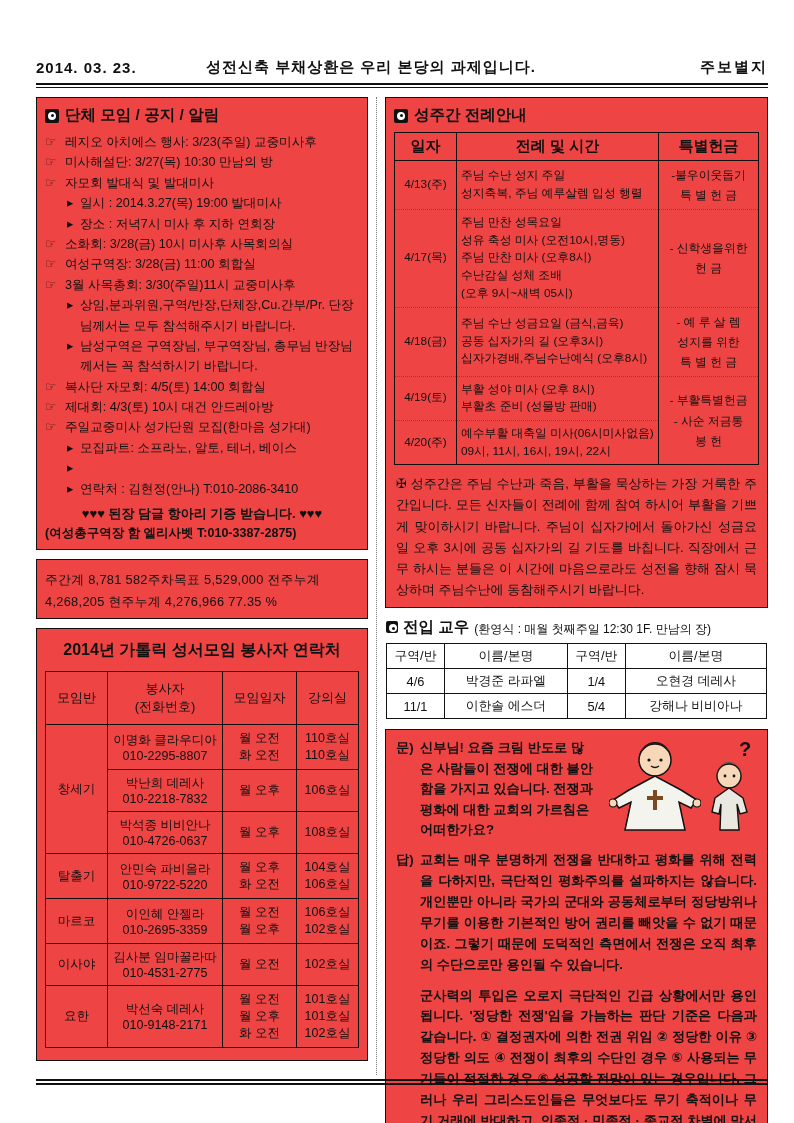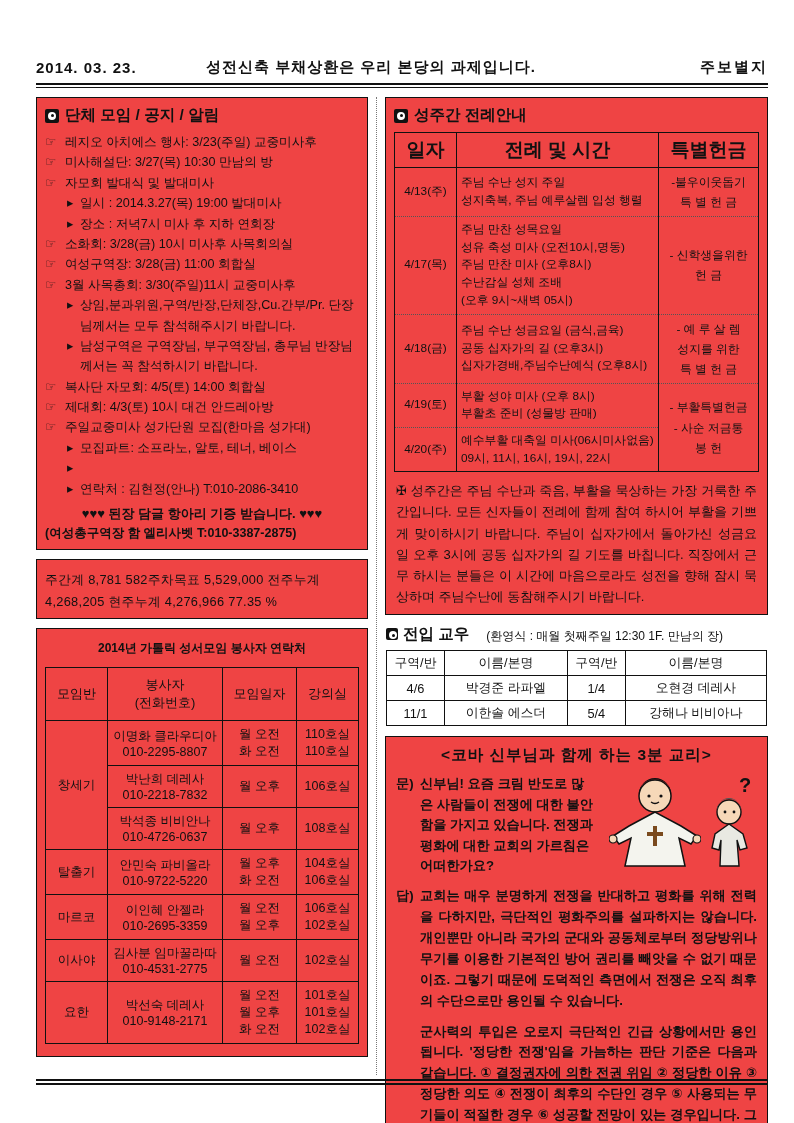--- a/index.html
+++ b/index.html
@@ -27,34 +27,34 @@
   .notice-list { margin-top:6px; font-size:12.6px; line-height:1.62; }
   .n-item { display:flex; }
   .n-item .bullet { width:20px; flex:0 0 auto; }
   .n-item.lv2 { padding-left:22px; }
   .n-item.lv2 .bullet { width:13px; }
   .hearts-line { font-weight:bold; font-size:13px; text-align:center; margin-top:6px; }
   .hearts-sub { font-weight:bold; font-size:12.5px; text-align:left; margin-top:2px; }
   .rosary-box { margin-top:9px; }
   .rosary-line { font-size:12.8px; margin-top:5px; letter-spacing:.3px; }
   .vol-box { margin-top:9px; padding-bottom:12px; }
-  .vol-title { text-align:center; font-weight:bold; font-size:12px; margin:4px 0 10px; }
+  .vol-title { text-align:center; font-weight:bold; font-size:16px; margin:4px 0 10px; }
   table { border-collapse:collapse; width:100%; }
   .vol-table td, .vol-table th { border:1.2px solid #111; font-size:12.5px; text-align:center; padding:5px 2px; }
   .vol-table th { font-weight:normal; font-size:13px; padding:8px 2px; }
   .hw-table { border:1.5px solid #111; margin-top:6px; }
-  .hw-table th { border:1.2px solid #111; font-weight:bold; font-size:19px; padding:4px 2px; }
+  .hw-table th { border:1.2px solid #111; font-weight:bold; font-size:15px; padding:4px 2px; }
   .hw-table td { border-left:1.2px solid #111; border-right:1.2px solid #111; border-top:1px dotted #555; font-size:11.8px; padding:4px 4px; vertical-align:middle; }
   .hw-date { text-align:center; width:62px; }
   .hw-lit div { line-height:1.5; }
   .hw-off { width:100px; text-align:center; line-height:1.7; }
   .hw-note { font-size:13px; line-height:1.62; margin-top:8px; padding:0 2px; text-align:justify; }
   .hw-note .cross { font-weight:bold; }
   .tr-box { margin-top:8px; border:1px solid #fff; }
-  .tr-head { display:flex; align-items:baseline; gap:17px; }
+  .tr-head { display:flex; align-items:baseline; gap:5px; }
   .tr-title { font-weight:bold; font-size:15.5px; display:flex; align-items:center; gap:5px; }
   .tr-sub { font-size:12px; }
   .tr-table { margin-top:5px; }
   .tr-table td, .tr-table th { border:1.2px solid #111; font-size:12.8px; text-align:center; padding:3.5px 2px; }
   .tr-table th { font-weight:normal; }
   .cat-box { margin-top:9px; padding:8px 10px 12px; }
   .cat-title { text-align:center; font-weight:bold; font-size:15.5px; letter-spacing:1px; margin-bottom:8px; }
   .cat-q { display:flex; gap:4px; }
   .cat-q-text { flex:1; font-weight:bold; font-size:13.2px; line-height:1.55; display:flex; }
   .q-label { flex:0 0 24px; }
@@ -381,21 +381,20 @@
           <td>11/1</td>
           <td>이한솔 에스더</td>
           <td>5/4</td>
           <td>강해나 비비아나</td>
         </tr>
       </tbody>
         </table>
     </div>
 
     <div class="box cat-box">
-      <div class="cat-title">&lt;코바 신부님과 함께 하는 3분 교리&gt;</div>
       <div class="cat-q">
         <div class="cat-q-text">
           <span class="q-label">문)</span>
           <span>신부님! 요즘 크림 반도로 많은 사람들이 전쟁에 대한 불안함을 가지고 있습니다. 전쟁과 평화에 대한 교회의 가르침은 어떠한가요?</span>
         </div>
         <div class="cat-illus">
           <svg width="92" height="100" viewBox="0 0 92 100">
             <circle cx="46" cy="22" r="16" fill="#f6d8b8" stroke="#111" stroke-width="1.5"></circle>
             <path d="M30 20 a16 16 0 0 1 32 0 l-3 -9 a16 13 0 0 0 -26 0 z" fill="#111"></path>
             <circle cx="40" cy="22" r="1.6" fill="#111"></circle>

